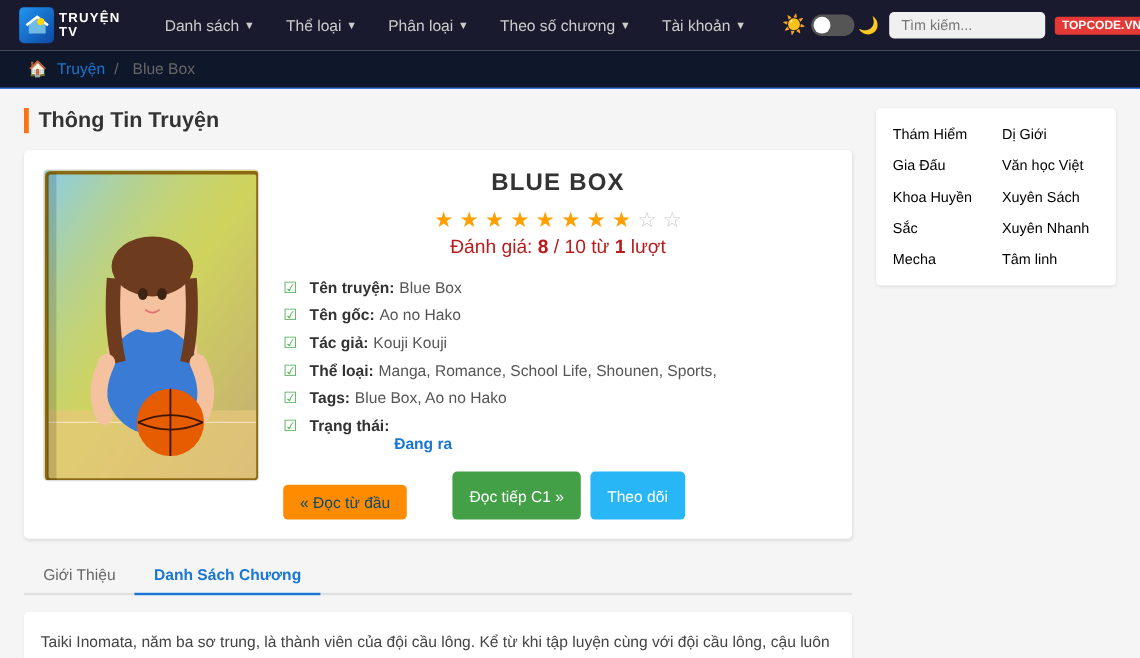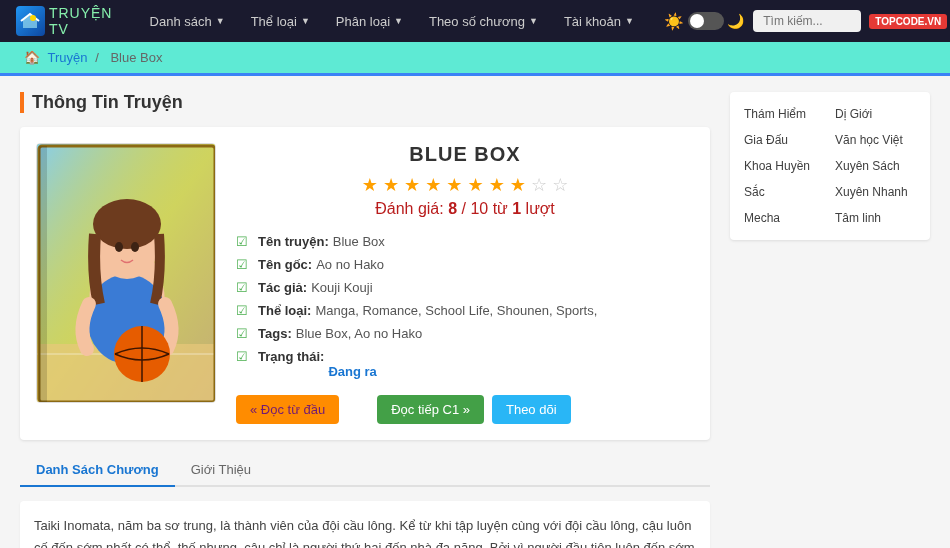--- a/index.html
+++ b/index.html
@@ -23,23 +23,23 @@
       width: 36px;
       height: 30px;
       background: linear-gradient(135deg, #2196f3, #0d47a1);
       border-radius: 4px;
       display: flex;
       align-items: center;
       justify-content: center;
       font-size: 16px;
     }
     .logo-text {
-      color: #86efac;
-      font-weight: normal;
-      font-size: 14px;
+      color: #ffffff;
+      font-weight: bold;
+      font-size: 11px;
       letter-spacing: 1px;
     }
     .nav {
       display: flex;
       align-items: center;
       gap: 6px;
       flex: 1;
     }
     .nav-item {
       color: #ccc;
@@ -81,38 +81,38 @@
       position: absolute;
       top: 2px;
       left: 2px;
     }
     .search-box {
       background: #f0f0f0;
       border: none;
       border-radius: 4px;
       padding: 4px 10px;
       font-size: 12px;
-      width: 108px;
+      width: 130px;
       color: #666;
     }
     .topcode-badge {
       background: #e53935;
       color: white;
       font-size: 10px;
       font-weight: bold;
       padding: 2px 6px;
       border-radius: 3px;
       white-space: nowrap;
     }
 
     
     .breadcrumb {
-      background: #5eead4;
+      background: #0f172a;
       padding: 8px 20px;
-      border-bottom: 3px solid #3b82f6;
+      border-bottom: 1px solid #3b82f6;
       font-size: 13px;
       color: #666;
     }
     .breadcrumb a { color: #1976d2; text-decoration: none; }
     .breadcrumb span { margin: 0 4px; }
 
     
     .main {
       padding: 16px 20px;
       display: flex;
@@ -205,21 +205,21 @@
       flex-wrap: wrap;
     }
     .btn {
       padding: 7px 14px;
       border: none;
       border-radius: 4px;
       font-size: 13px;
       cursor: pointer;
       font-weight: 500;
     }
-    .btn-orange { background: #ff8c00; color: #701a75; }
+    .btn-orange { background: #ff8c00; color: #0c4a6e; margin-top: 11px; }
     .btn-green { background: #43a047; color: white; margin-left: 30px; }
     .btn-blue { background: #29b6f6; color: white; }
 
     
     .tabs {
       display: flex;
       border-bottom: 2px solid #e0e0e0;
       margin-bottom: 14px;
     }
     .tab {
@@ -261,21 +261,21 @@
       border-bottom: 2px solid #1976d2;
       padding-bottom: 6px;
     }
     .genre-grid {
       display: grid;
       grid-template-columns: 1fr 1fr;
       gap: 6px;
     }
     .genre-item {
       font-size: 12px;
-      color: #404040;
+      color: #000000;
       padding: 3px 2px;
       cursor: pointer;
     }
   </style>
 </head>
 <body>
 
 <header class="header">
   <div class="logo">
     <div class="logo-icon">
@@ -441,22 +441,22 @@
         <div class="btn-group">
           <button class="btn btn-orange">« Đọc từ đầu</button>
           <button class="btn btn-green">Đọc tiếp C1 »</button>
           <button class="btn btn-blue">Theo dõi</button>
         </div>
       </div>
     </div>
 
     <div style="position:relative;">
       <div class="tabs">
+        <div class="tab">Giới Thiệu</div>
         <div class="tab active">Danh Sách Chương</div>
-        <div class="tab">Giới Thiệu</div>
       </div>
       <div class="description">Taiki Inomata, năm ba sơ trung, là thành viên của đội cầu lông. Kể từ khi tập luyện cùng với đội cầu lông, cậu luôn cố đến sớm nhất có thể, thế nhưng, cậu chỉ là người thứ hai đến nhà đa năng. Bởi vì người đầu tiên luôn đến sớm nhất, chính là Chinatsu Kano, năm nhất cao trung, và là người mà cậu thích. Vì sự chênh lệch giữa mức độ nổi tiếng mà cậu cảm thấy mình không thể kéo gần khoảng cách với cô ấy. Thế nhưng...Vào một ngày đẹp trời, vì chuyện gia đình, Chinatsu Kano đã đến sống chung với Taiki Inomata.Với cơ hội ngàn năm có một này, với cái flag romcom to hơn núi Phú Sĩ này, liệu rằng chàng Taiki có đang để chuyện này xảy ra không?</div>
 
     </div>
   </div>
 
   <div class="sidebar">
     <div class="sidebar-section">
       <div class="genre-grid">
         <div class="genre-item">Thám Hiểm</div>

